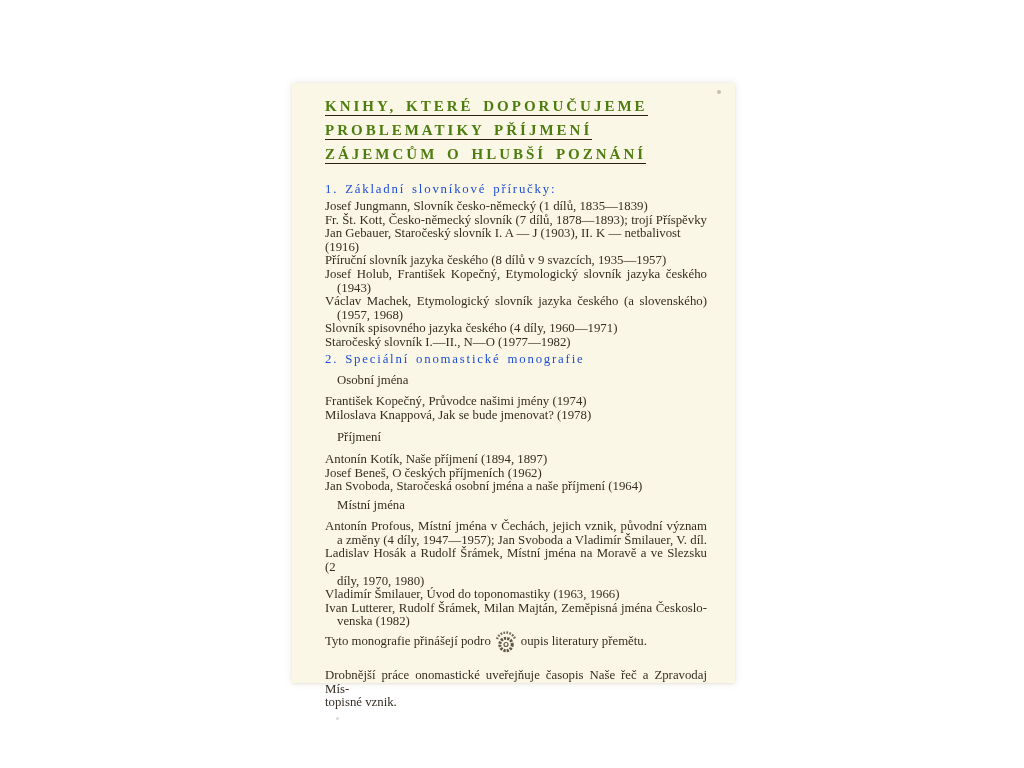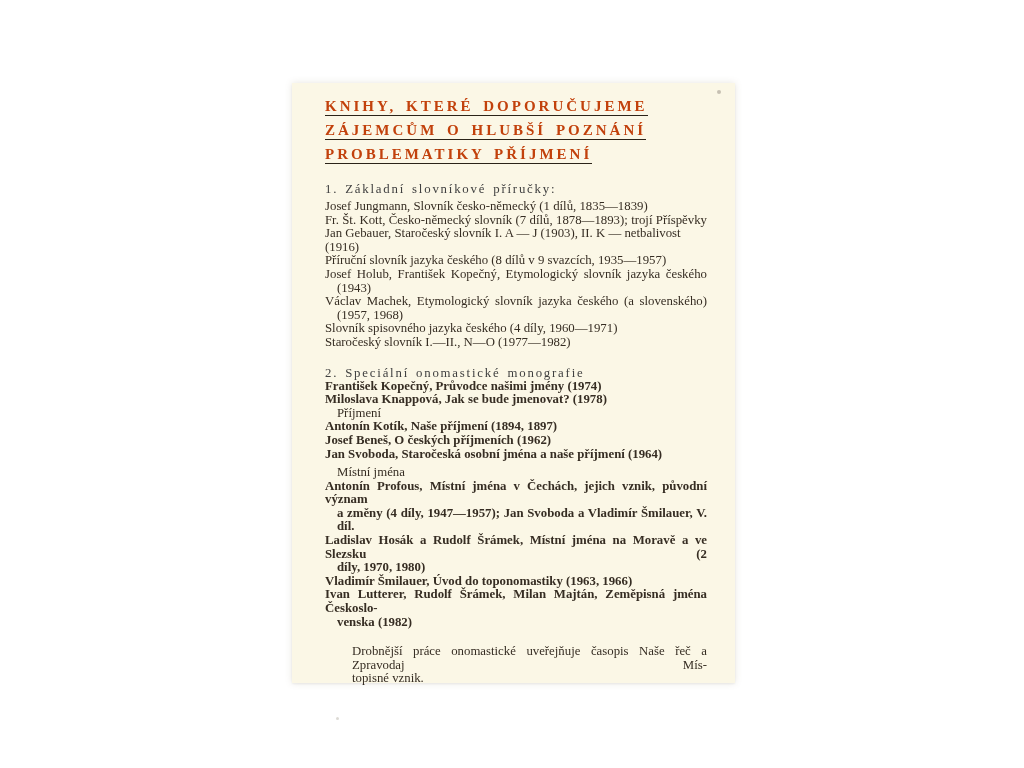--- a/index.html
+++ b/index.html
@@ -28,42 +28,42 @@
     color: #362d23;
     font-size: 12.8px;
     line-height: 13.6px;
   }
   .title { line-height: 23px; }
   .title .tl span {
     font-weight: bold;
     font-size: 15px;
     letter-spacing: 3px;
     word-spacing: 3px;
-    color: #c2410c;
+    color: #4d7c0f;
     border-bottom: 1.6px solid #2b2318;
     padding-bottom: 1px;
   }
   .sec-heading {
     letter-spacing: 1.8px;
     word-spacing: 2px;
     line-height: 14px;
-    color: #404040;
+    color: #1d4ed8;
   }
   .subheading { padding-left: 12px; }
   .line { min-height: 13.6px; }
   .ind { padding-left: 12px; }
   .j { text-align: justify; text-align-last: justify; }
   .mt1 { margin-top: 15px; }
   .mt2 { margin-top: 4px; }
-  .mt3 { margin-top: 16px; }
+  .mt3 { margin-top: 2px; }
   .mt4 { margin-top: 8px; }
-  .mt5 { margin-top: 0; font-weight: bold; }
-  .mt6 { }
+  .mt5 { margin-top: 8px; }
+  .mt6 { margin-top: 9px; }
   .mt7 { margin-top: 5px; }
-  .mt8 { margin-top: 16px; margin-left: 27px; }
+  .mt8 { margin-top: 16px; }
   .stamp {
     display: inline-block;
     width: 26px;
     height: 24px;
     vertical-align: -8px;
     margin: 0 2px;
     position: relative;
   }
   .speck {
     position: absolute;
@@ -74,41 +74,42 @@
   .speck-b { left: 336px; top: 717px; width: 3px; height: 3px; opacity: 0.35; }
 </style>
 </head>
 <body>
 
 <div class="scan-page">
   <div class="content">
 
     <div class="title">
       <div class="tl"><span>KNIHY, KTERÉ DOPORUČUJEME</span></div>
+      <div class="tl"><span>PROBLEMATIKY PŘÍJMENÍ</span></div>
       <div class="tl"><span>ZÁJEMCŮM O HLUBŠÍ POZNÁNÍ</span></div>
-      <div class="tl"><span>PROBLEMATIKY PŘÍJMENÍ</span></div>
     </div>
 
     <div class="sec-heading mt1">1. Základní slovníkové příručky:</div>
 
     <div class="mt2">
       <div class="line">Josef Jungmann, Slovník česko-německý (1 dílů, 1835—1839)</div>
       <div class="line j">Fr. Št. Kott, Česko-německý slovník (7 dílů, 1878—1893); trojí Příspěvky</div>
       <div class="line">Jan Gebauer, Staročeský slovník I. A — J (1903), II. K — netbalivost (1916)</div>
       <div class="line">Příruční slovník jazyka českého (8 dílů v 9 svazcích, 1935—1957)</div>
       <div class="line j">Josef Holub, František Kopečný, Etymologický slovník jazyka českého</div>
       <div class="line ind">(1943)</div>
       <div class="line j">Václav Machek, Etymologický slovník jazyka českého (a slovenského)</div>
       <div class="line ind">(1957, 1968)</div>
       <div class="line">Slovník spisovného jazyka českého (4 díly, 1960—1971)</div>
       <div class="line">Staročeský slovník I.—II., N—O (1977—1982)</div>
     </div>
 
     <div class="sec-heading mt3">2. Speciální onomastické monografie</div>
 
+    <div class="subheading mt4">Osobní jména</div>
     <div class="mt5">
       <div class="line">František Kopečný, Průvodce našimi jmény (1974)</div>
       <div class="line">Miloslava Knappová, Jak se bude jmenovat? (1978)</div>
     </div>
 
     <div class="subheading mt6">Příjmení</div>
     <div class="mt5">
       <div class="line">Antonín Kotík, Naše příjmení (1894, 1897)</div>
       <div class="line">Josef Beneš, O českých příjmeních (1962)</div>
       <div class="line">Jan Svoboda, Staročeská osobní jména a naše příjmení (1964)</div>
@@ -116,20 +117,27 @@
 
     <div class="subheading mt7">Místní jména</div>
     <div class="mt5">
       <div class="line j">Antonín Profous, Místní jména v Čechách, jejich vznik, původní význam</div>
       <div class="line ind j">a změny (4 díly, 1947—1957); Jan Svoboda a Vladimír Šmilauer, V. díl.</div>
       <div class="line j">Ladislav Hosák a Rudolf Šrámek, Místní jména na Moravě a ve Slezsku (2</div>
       <div class="line ind">díly, 1970, 1980)</div>
       <div class="line">Vladimír Šmilauer, Úvod do toponomastiky (1963, 1966)</div>
       <div class="line j">Ivan Lutterer, Rudolf Šrámek, Milan Majtán, Zeměpisná jména Českoslo-</div>
       <div class="line ind">venska (1982)</div>
+      <div class="line">
+        <span>Tyto monografie přinášejí podro</span><span class="stamp"><svg width="26" height="24" viewBox="0 0 26 24">
+          <path d="M4 10 A 9.5 9.5 0 0 1 22 10" fill="none" stroke="#4a4238" stroke-width="2.4" stroke-dasharray="1.7 1.3" opacity="0.8"></path>
+          <circle cx="13" cy="15.5" r="6.2" fill="none" stroke="#4a4238" stroke-width="3" stroke-dasharray="2.2 1.1" opacity="0.9"></circle>
+          <circle cx="13" cy="15.5" r="2" fill="none" stroke="#4a4238" stroke-width="1.2" opacity="0.85"></circle>
+        </svg></span><span>oupis literatury přemětu.</span>
+      </div>
     </div>
 
     <div class="mt8">
       <div class="line j">Drobnější práce onomastické uveřejňuje časopis Naše řeč a Zpravodaj Mís-</div>
       <div class="line">topisné vznik.</div>
     </div>
 
   </div>
 </div>
 

